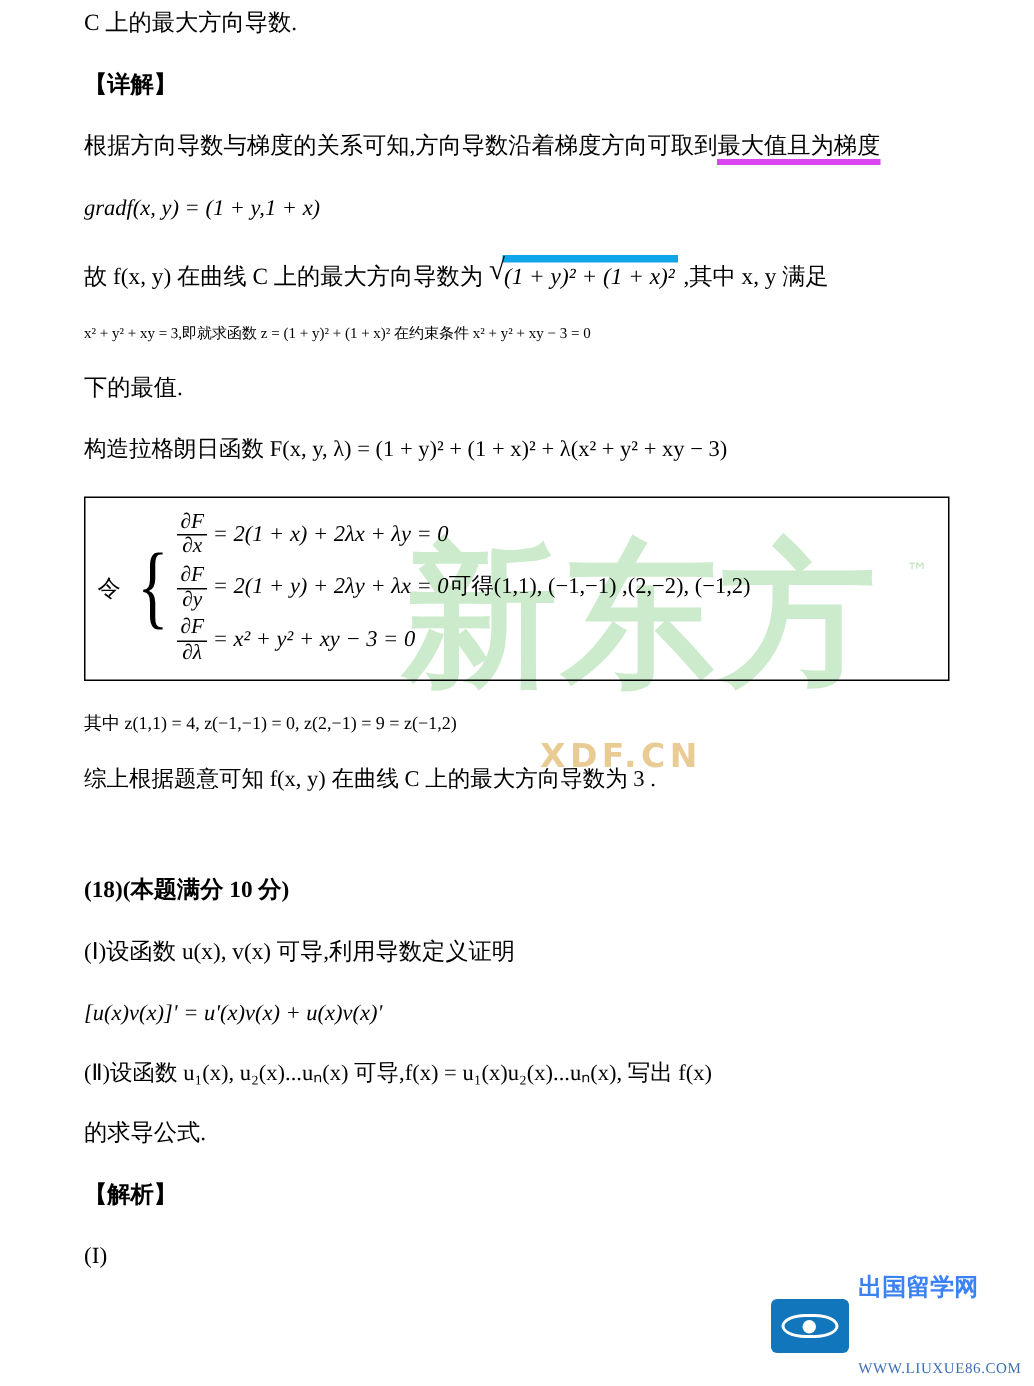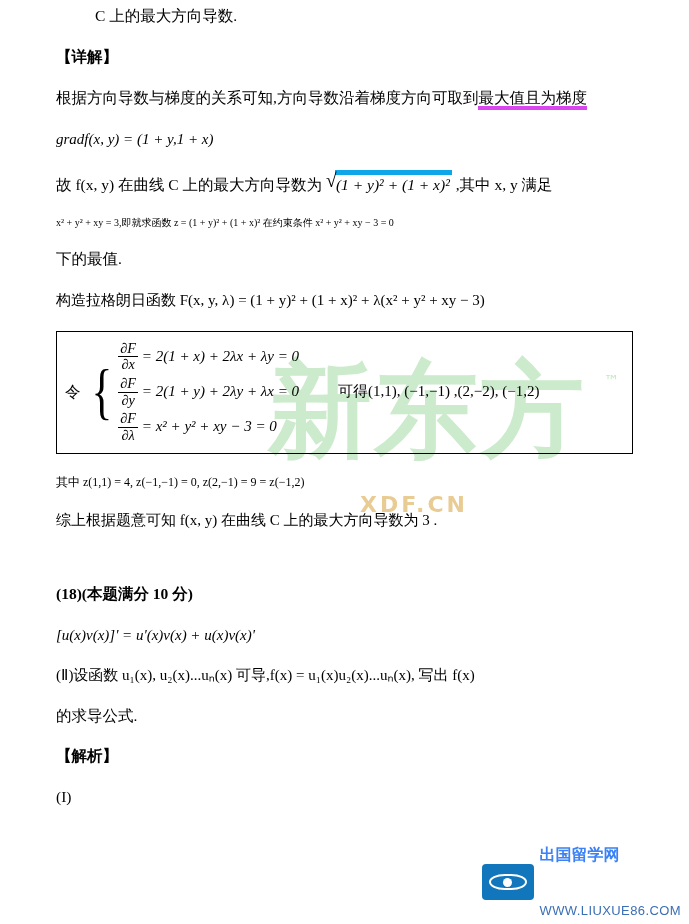--- a/index.html
+++ b/index.html
@@ -31,21 +31,21 @@
     font-size: 15.5px;
     line-height: 1.35;
     margin: 0 0 20px 0;
     white-space: nowrap;
   }
   .bold { font-weight: bold; }
   .math {
     font-family: "Liberation Serif", serif;
     font-style: italic;
   }
-  .up { font-style: normal; margin-left: 39px; }
+  .up { font-style: normal; }
   .frac {
     display: inline-block;
     vertical-align: middle;
     text-align: center;
     font-size: 0.95em;
     line-height: 1.1;
   }
   .frac .num { display: block; border-bottom: 1px solid #000; padding: 0 2px; }
   .frac .den { display: block; padding: 0 2px; }
   .sqrt {
@@ -171,22 +171,22 @@
     flex-direction: column;
     line-height: 1.1;
   }
   .logo-title {
     font-family: "DejaVu Sans", sans-serif;
     font-size: 16px;
     font-weight: bold;
     color: #3b82f6;
   }
   .logo-url {
-    font-family: Liberation Sans, sans-serif;
-    font-size: 13px;
+    font-family: Liberation Serif, serif;
+    font-size: 10px;
     color: #3b6fb5;
     letter-spacing: 0.4px;
     margin-top: 40px;
   }
 </style>
 </head>
 <body>
 
 <div class="page">
 
@@ -270,20 +270,23 @@
     <div class="line" style="font-size:15px;">
       <span>综上根据题意可知 f(x, y) 在曲线 C 上的最大方向导数为 3 .</span>
     </div>
 
     <div class="spacer"></div>
 
     <div class="line bold" style="margin-bottom:20px;">
       <span>(18)</span><span>(本题满分 10 分)</span>
     </div>
 
+    <div class="line">
+      <span>(Ⅰ)设函数 u(x), v(x) 可导,利用导数定义证明</span>
+    </div>
 
     <div class="line math" style="font-size:15px;">
       <span>[u(x)v(x)]' = u'(x)v(x) + u(x)v(x)'</span>
     </div>
 
     <div class="line" style="font-size:15px;">
       <span>(Ⅱ)设函数 u₁(x), u₂(x)...uₙ(x) 可导,f(x) = u₁(x)u₂(x)...uₙ(x), 写出 f(x)</span>
     </div>
 
     <div class="line">

